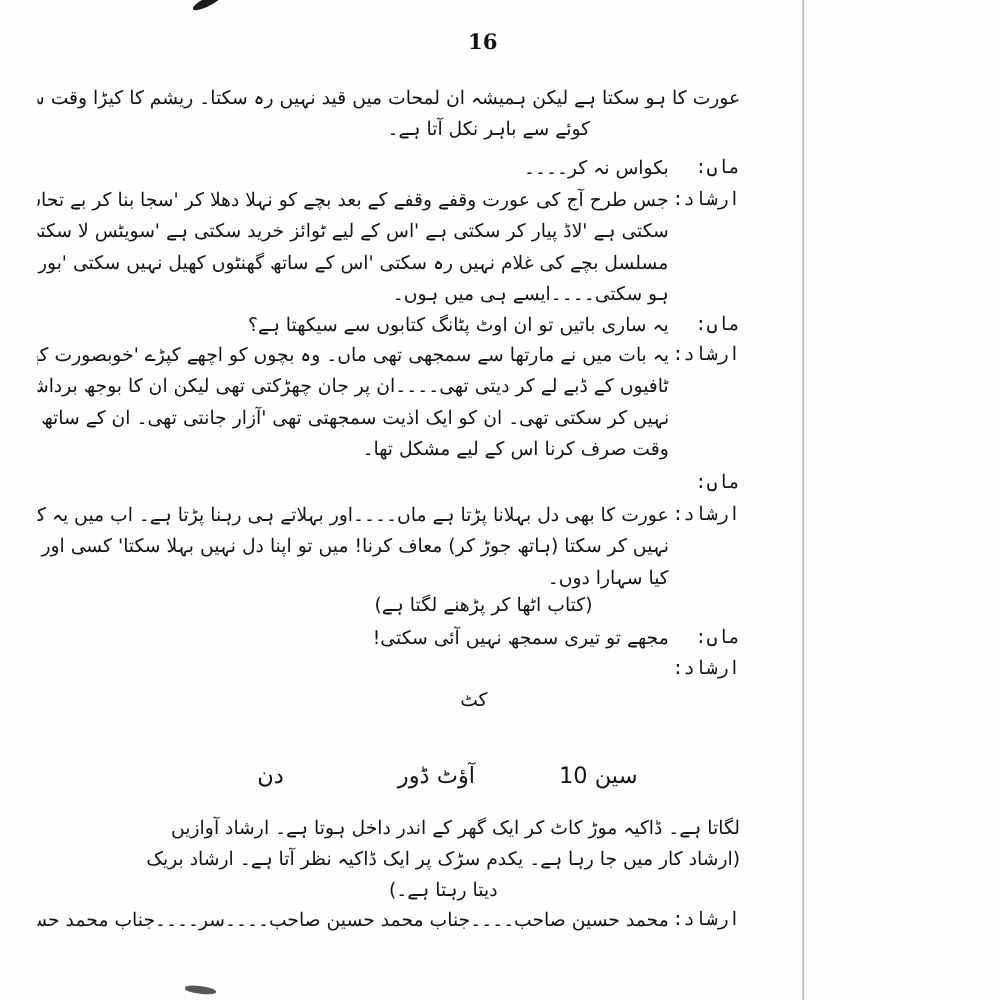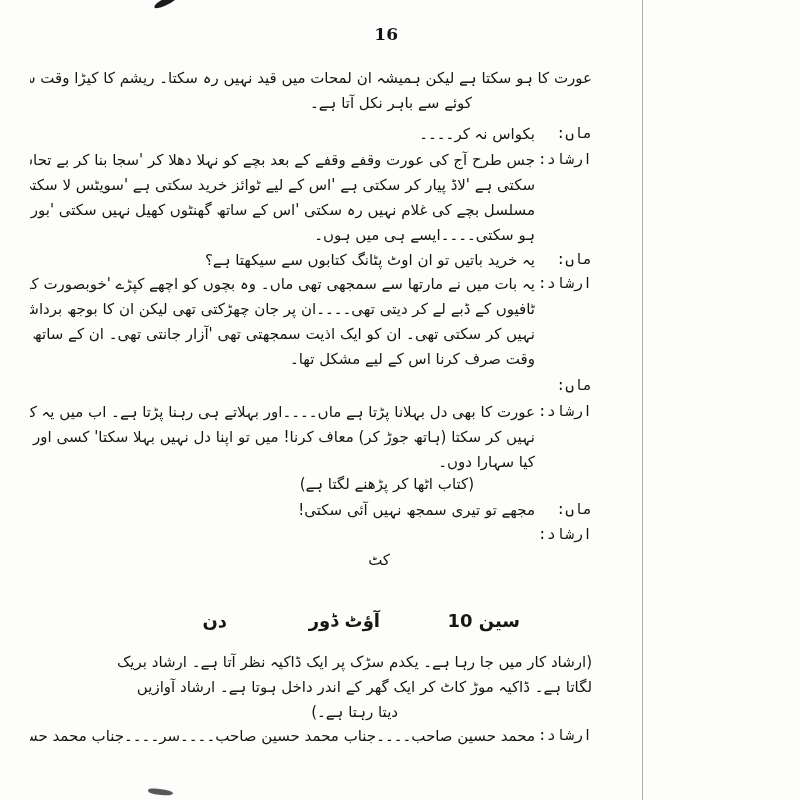--- a/index.html
+++ b/index.html
@@ -17,21 +17,21 @@
     position:absolute;left:350px;top:24px;width:48px;text-align:right;
     font-family:"DejaVu Serif","Liberation Serif",serif;font-weight:bold;font-size:17px;color:#121212;
   }
   .content{position:absolute;left:30px;top:0;width:562px;height:800px;direction:rtl;font-size:15px;line-height:25px;}
   .row{position:absolute;right:0;width:562px;display:flex;direction:rtl;}
   .speaker{width:57px;flex:none;white-space:nowrap;font-family:Liberation Mono, monospace;}
   .lines{width:505px;flex:none;}
   .ln{text-align:right;white-space:nowrap;overflow:hidden;}
   .full .lines{width:562px;}
   .stage-note{position:absolute;white-space:nowrap;}
-  .scene span{position:absolute;top:0;white-space:nowrap;font-weight:bold;font-size:18px;}
+  .scene span{position:absolute;top:0;white-space:nowrap;font-weight:normal;font-size:18px;}
 </style>
 </head>
 <body>
 
 <div class="page-edge"></div>
 <div class="ink-top"></div>
 <div class="ink-bottom"></div>
 
 <div class="page-number">16</div>
 
@@ -57,21 +57,21 @@
       <div class="ln">جس طرح آج کی عورت وقفے وقفے کے بعد بچے کو نہلا دھلا کر 'سجا بنا کر بے تحاشا چوم</div>
       <div class="ln">سکتی ہے 'لاڈ پیار کر سکتی ہے 'اس کے لیے ٹوائز خرید سکتی ہے 'سویٹس لا سکتی ہے' لیکن</div>
       <div class="ln">مسلسل بچے کی غلام نہیں رہ سکتی 'اس کے ساتھ گھنٹوں کھیل نہیں سکتی 'بور نہیں</div>
       <div class="ln">ہو سکتی۔۔۔۔ایسے ہی میں ہوں۔</div>
     </div>
   </div>
 
   <div class="row" style="top:248px">
     <div class="speaker">ماں:</div>
     <div class="lines">
-      <div class="ln">یہ خرید باتیں تو ان اوٹ پٹانگ کتابوں سے سیکھتا ہے؟</div>
+      <div class="ln">یہ ساری باتیں تو ان اوٹ پٹانگ کتابوں سے سیکھتا ہے؟</div>
     </div>
   </div>
 
   <div class="row" style="top:272px">
     <div class="speaker">ارشاد:</div>
     <div class="lines">
       <div class="ln">یہ بات میں نے مارتھا سے سمجھی تھی ماں۔ وہ بچوں کو اچھے کپڑے 'خوبصورت کھلونے</div>
       <div class="ln">ٹافیوں کے ڈبے لے کر دیتی تھی۔۔۔۔ان پر جان چھڑکتی تھی لیکن ان کا بوجھ برداشت</div>
       <div class="ln">نہیں کر سکتی تھی۔ ان کو ایک اذیت سمجھتی تھی 'آزار جانتی تھی۔ ان کے ساتھ لمبا</div>
       <div class="ln">وقت صرف کرنا اس کے لیے مشکل تھا۔</div>
@@ -100,29 +100,29 @@
     </div>
   </div>
 
   <div class="row" style="top:523px">
     <div class="speaker">ارشاد:</div>
   </div>
 
   <div class="stage-note" style="top:548px;right:202px">کٹ</div>
 
   <div class="scene">
-    <span style="right:72px;top:608px">سین 10</span>
+    <span style="right:82px;top:608px">سین 10</span>
     <span style="right:212px;top:608px">آؤٹ ڈور</span>
     <span style="right:365px;top:608px">دن</span>
   </div>
 
   <div class="row full" style="top:650px">
     <div class="lines">
+      <div class="ln">لگاتا ہے۔ ڈاکیہ موڑ کاٹ کر ایک گھر کے اندر داخل ہوتا ہے۔ ارشاد آوازیں</div>
       <div class="ln">(ارشاد کار میں جا رہا ہے۔ یکدم سڑک پر ایک ڈاکیہ نظر آتا ہے۔ ارشاد بریک</div>
-      <div class="ln">لگاتا ہے۔ ڈاکیہ موڑ کاٹ کر ایک گھر کے اندر داخل ہوتا ہے۔ ارشاد آوازیں</div>
       <div class="ln" style="margin-right:194px">دیتا رہتا ہے۔)</div>
     </div>
   </div>
 
   <div class="row" style="top:724px">
     <div class="speaker">ارشاد:</div>
     <div class="lines">
       <div class="ln">محمد حسین صاحب۔۔۔۔جناب محمد حسین صاحب۔۔۔۔سر۔۔۔۔جناب محمد حسین صاحب۔۔۔۔</div>
     </div>
   </div>

